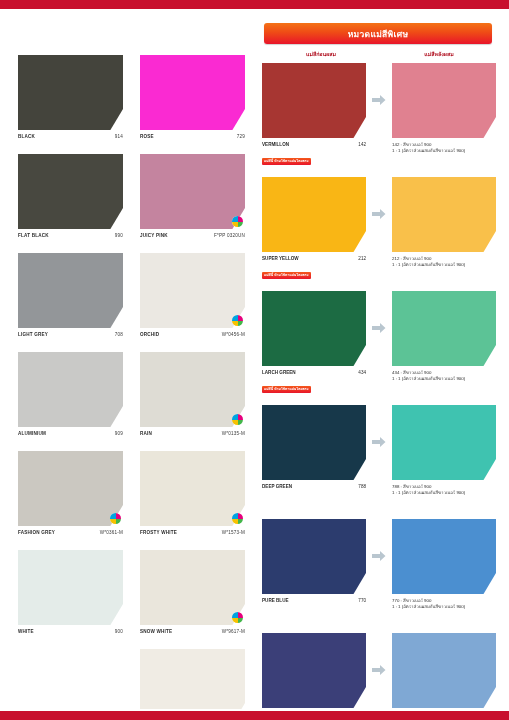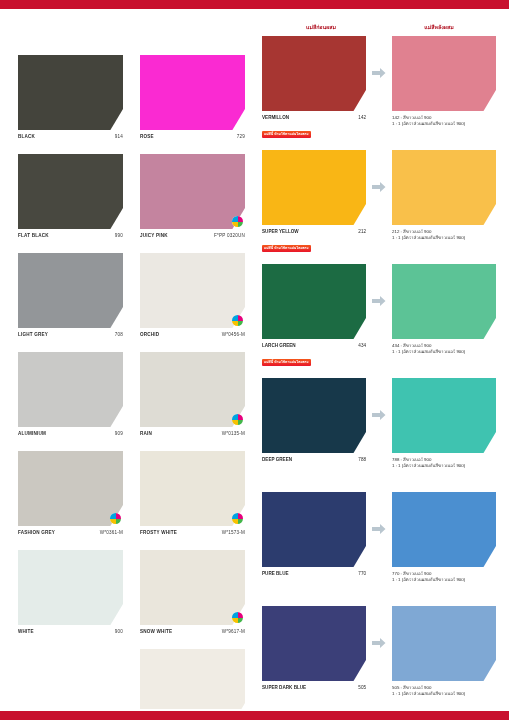--- a/index.html
+++ b/index.html
@@ -389,20 +389,21 @@
           <div class="cell">
             <div class="swatch-wrap">
               <div class="swatch" style="background: rgb(240, 236, 228);"></div>
             </div>
           </div>
         </div>
     </div>
 
     <div class="pane-right">
 
+      <div class="section-header">หมวดแม่สีพิเศษ</div>
 
       <div class="subhead-row">
         <span class="subhead-a">แม่สีก่อนผสม</span>
         <span class="subhead-b">แม่สีหลังผสม</span>
       </div>
 
       <div class="right-rows" id="right-rows">
           <div class="right-row">
             <div class="mix-col-a"><div class="swatch-wrap">
                 <div class="swatch" style="background: rgb(167, 54, 50);"></div>

